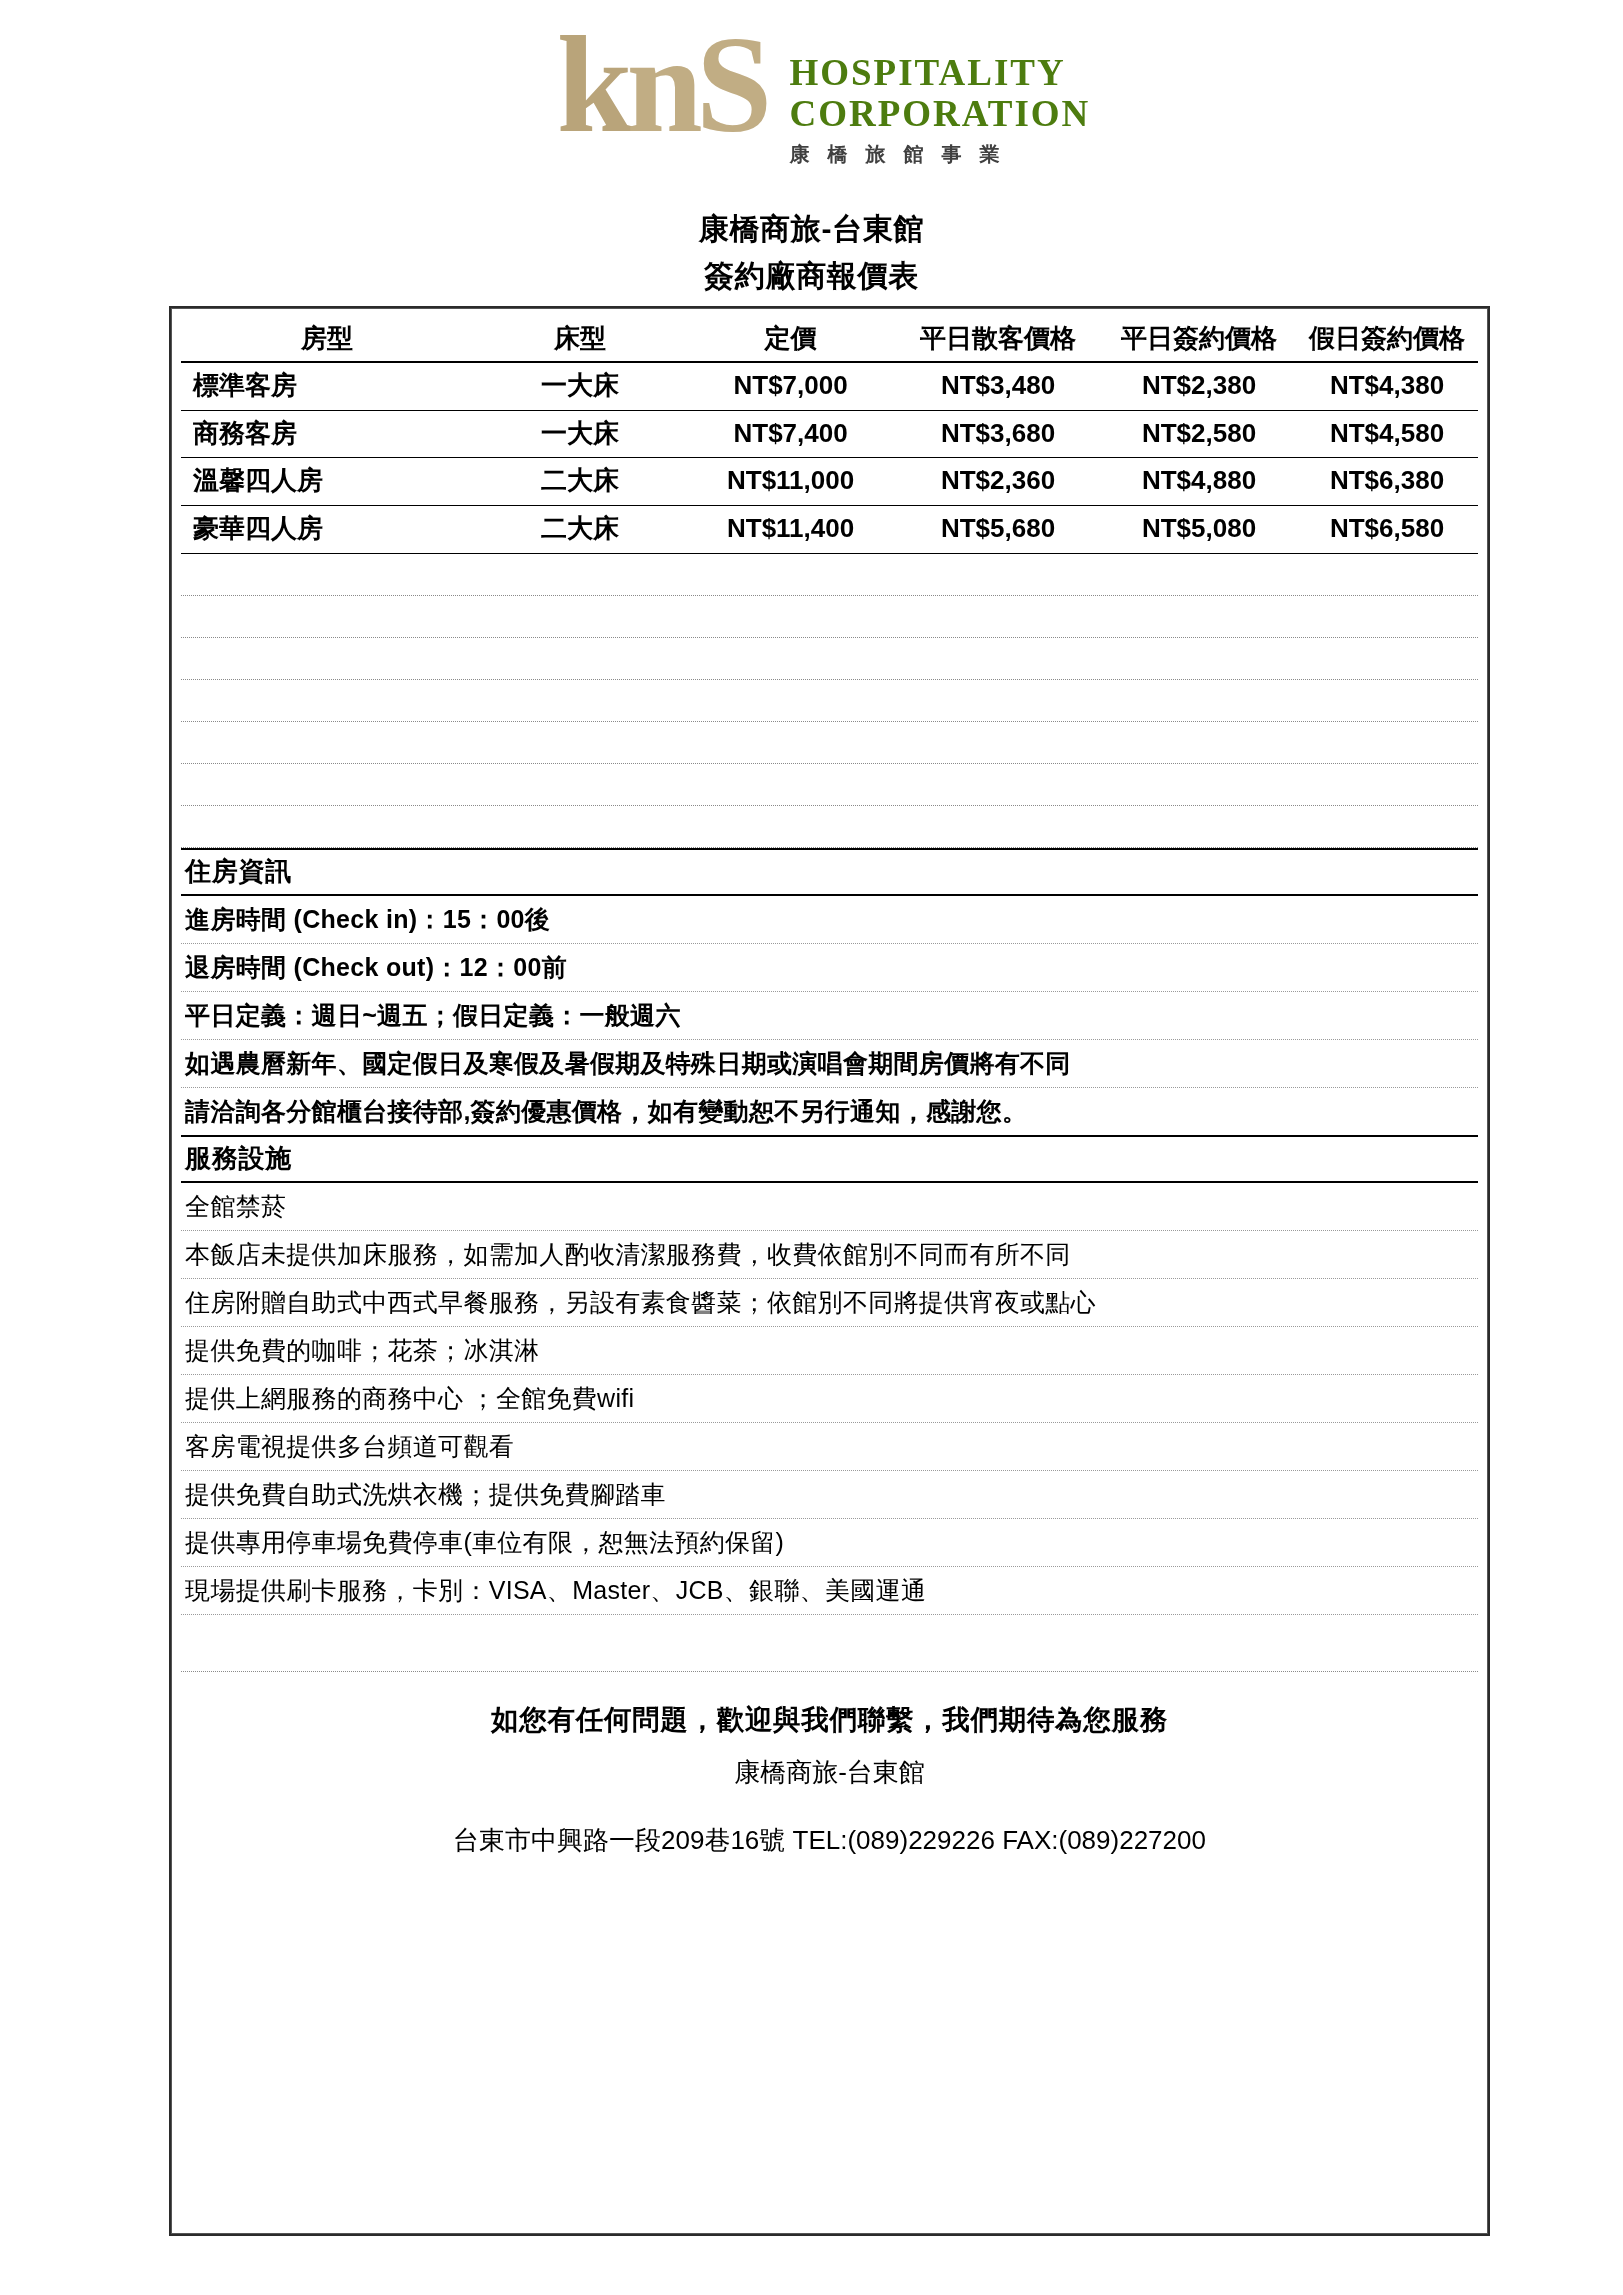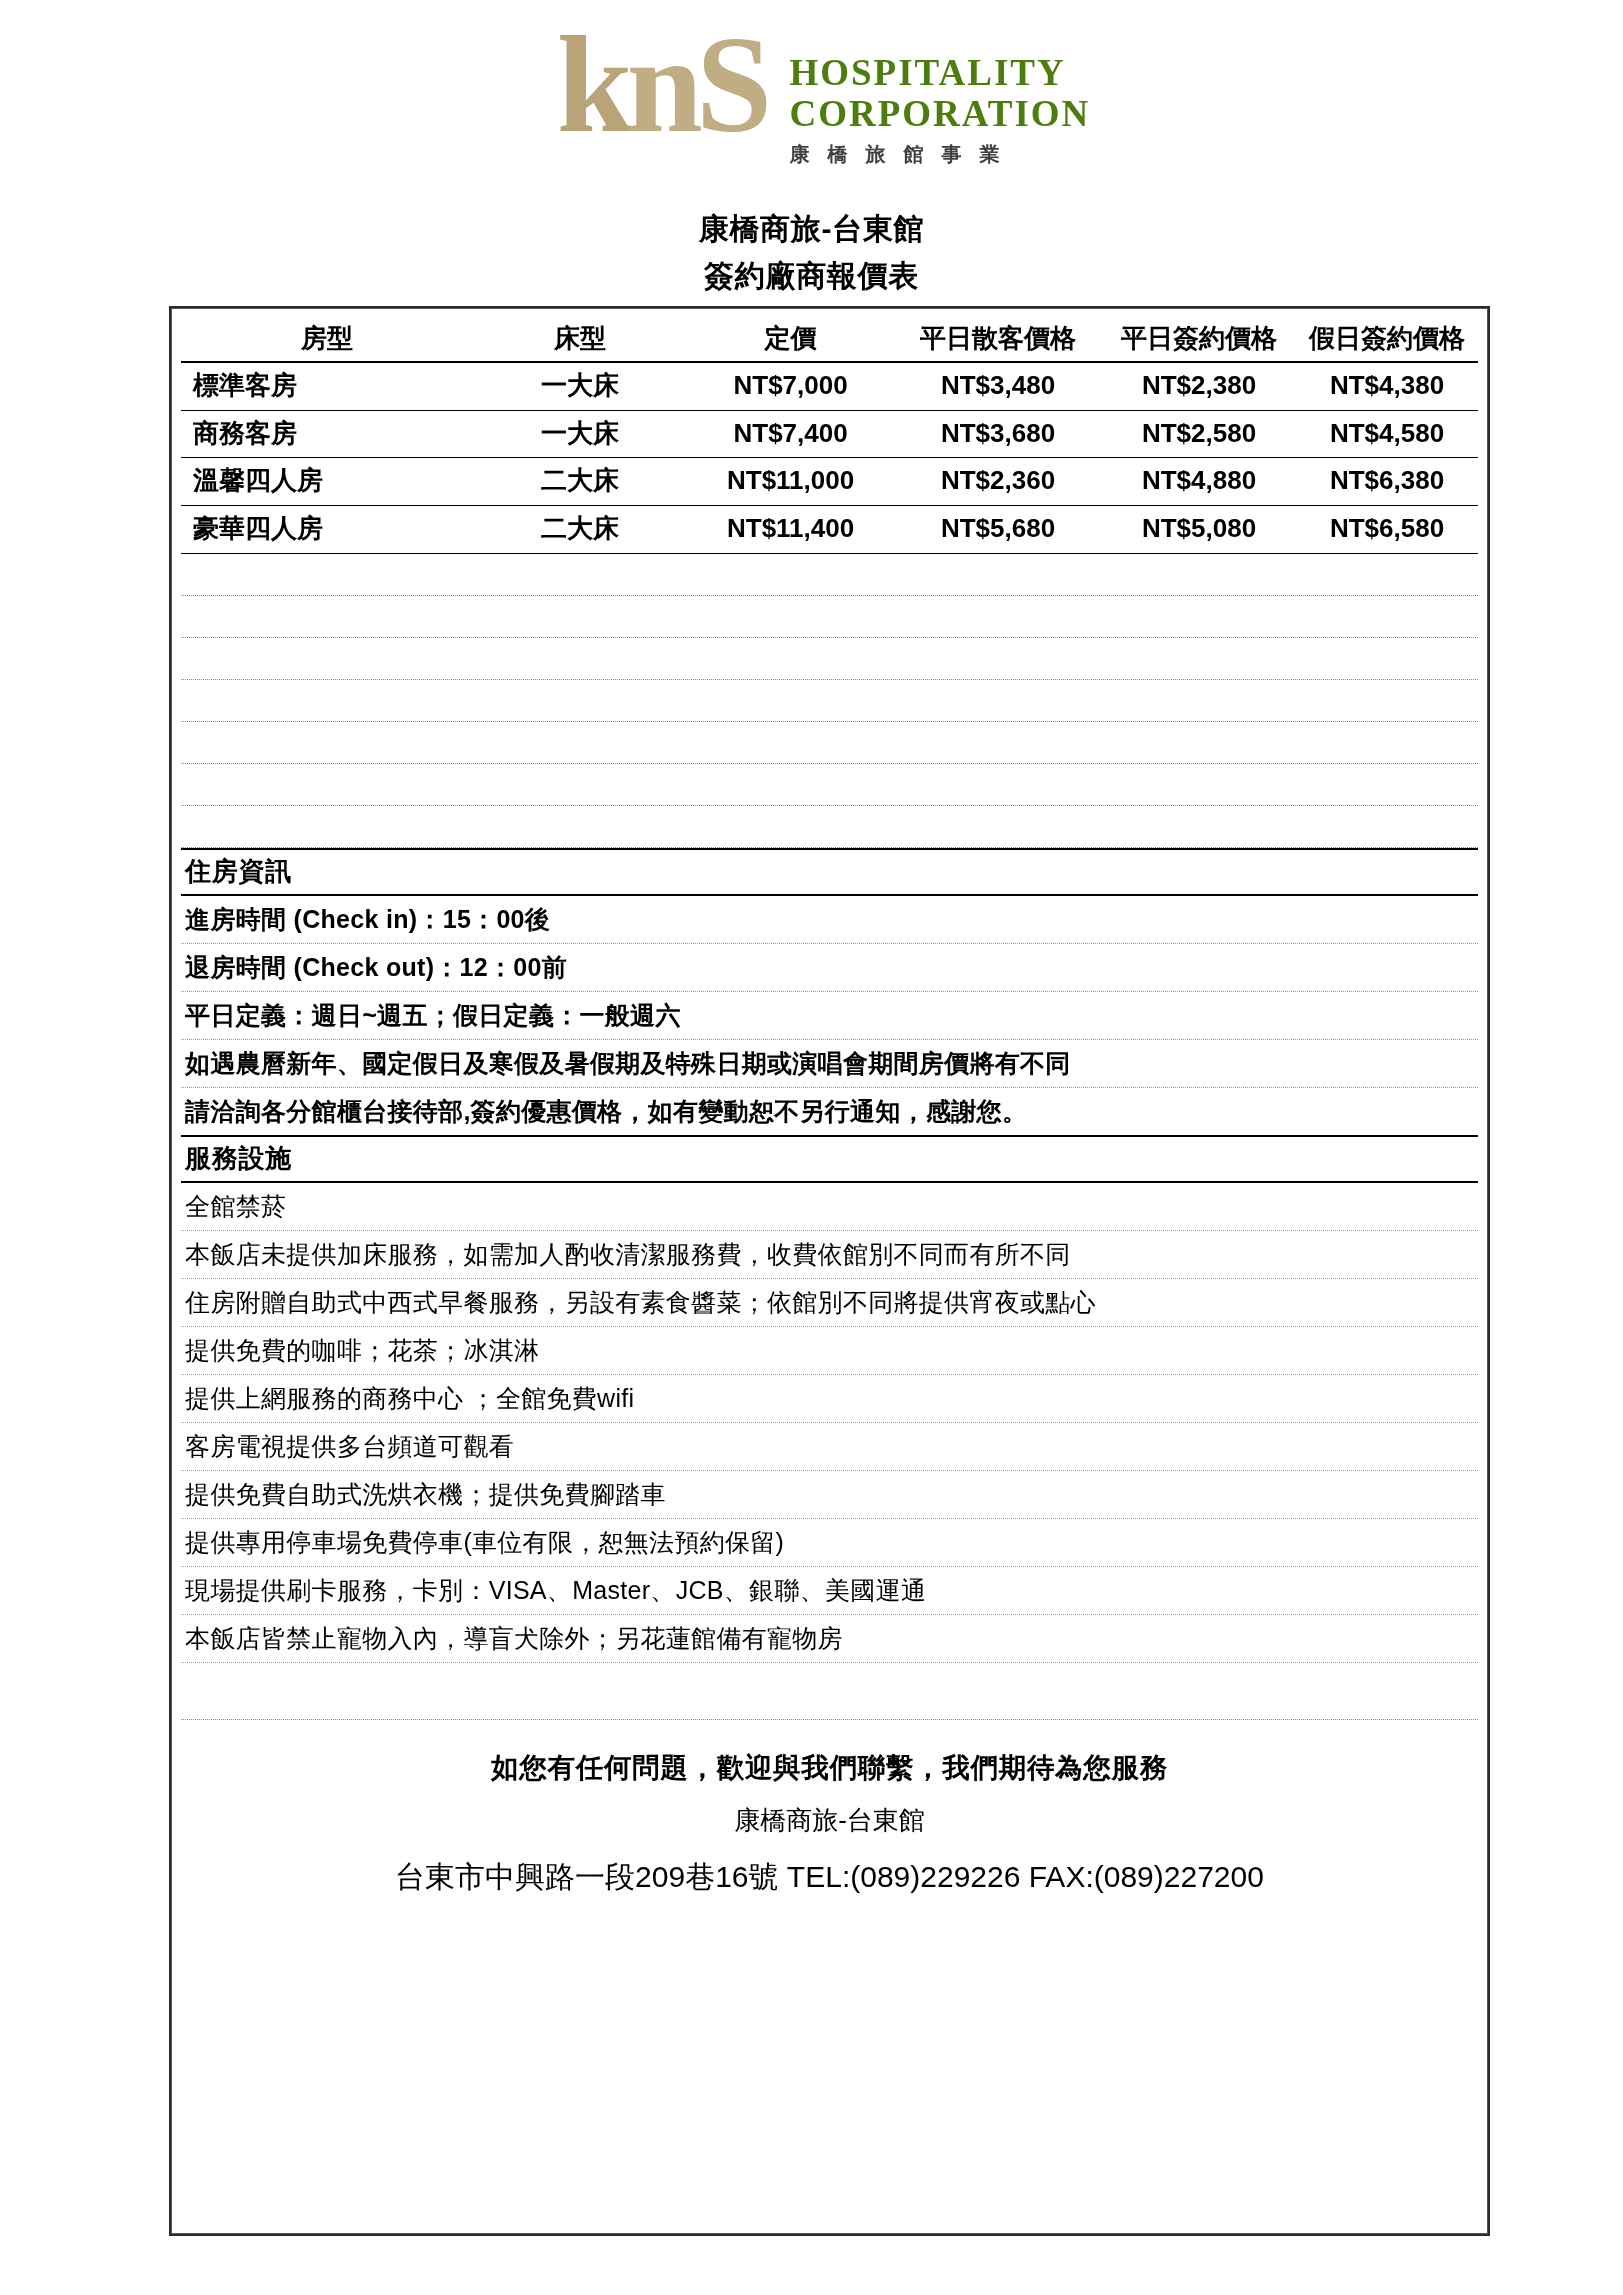--- a/index.html
+++ b/index.html
@@ -192,22 +192,22 @@
   .footer .f1 {
     font-size: 27.5px;
     font-weight: 700;
     letter-spacing: 0.7px;
   }
   .footer .f2 {
     font-size: 26px;
     margin-top: 17px;
   }
   .footer .f3 {
-    font-size: 30px;
-    margin-top: 19px;
+    font-size: 26px;
+    margin-top: 33px;
   }
 </style>
 </head>
 <body>
 
 <div class="page">
 
   <div class="logo-block">
     <div class="logo-inner">
       <div class="logo-mark">
@@ -302,21 +302,20 @@
       <div class="sec-head top-rule">服務設施</div>
       <div class="svc-line">全館禁菸</div>
       <div class="svc-line">本飯店未提供加床服務，如需加人酌收清潔服務費，收費依館別不同而有所不同</div>
       <div class="svc-line">住房附贈自助式中西式早餐服務，另設有素食醬菜；依館別不同將提供宵夜或點心</div>
       <div class="svc-line">提供免費的咖啡；花茶；冰淇淋</div>
       <div class="svc-line">提供上網服務的商務中心 ；全館免費wifi</div>
       <div class="svc-line">客房電視提供多台頻道可觀看</div>
       <div class="svc-line">提供免費自助式洗烘衣機；提供免費腳踏車</div>
       <div class="svc-line">提供專用停車場免費停車(車位有限，恕無法預約保留)</div>
       <div class="svc-line">現場提供刷卡服務，卡別：VISA、Master、JCB、銀聯、美國運通</div>
-      <div class="svc-line">本飯店皆禁止寵物入內，導盲犬除外；另花蓮館備有寵物房</div>
 
       <div class="spacer-rule"></div>
 
       <div class="footer">
         <div class="f1">如您有任何問題，歡迎與我們聯繫，我們期待為您服務</div>
         <div class="f2">康橋商旅-台東館</div>
         <div class="f3">台東市中興路一段209巷16號  TEL:(089)229226  FAX:(089)227200</div>
       </div>
 
     </div>

